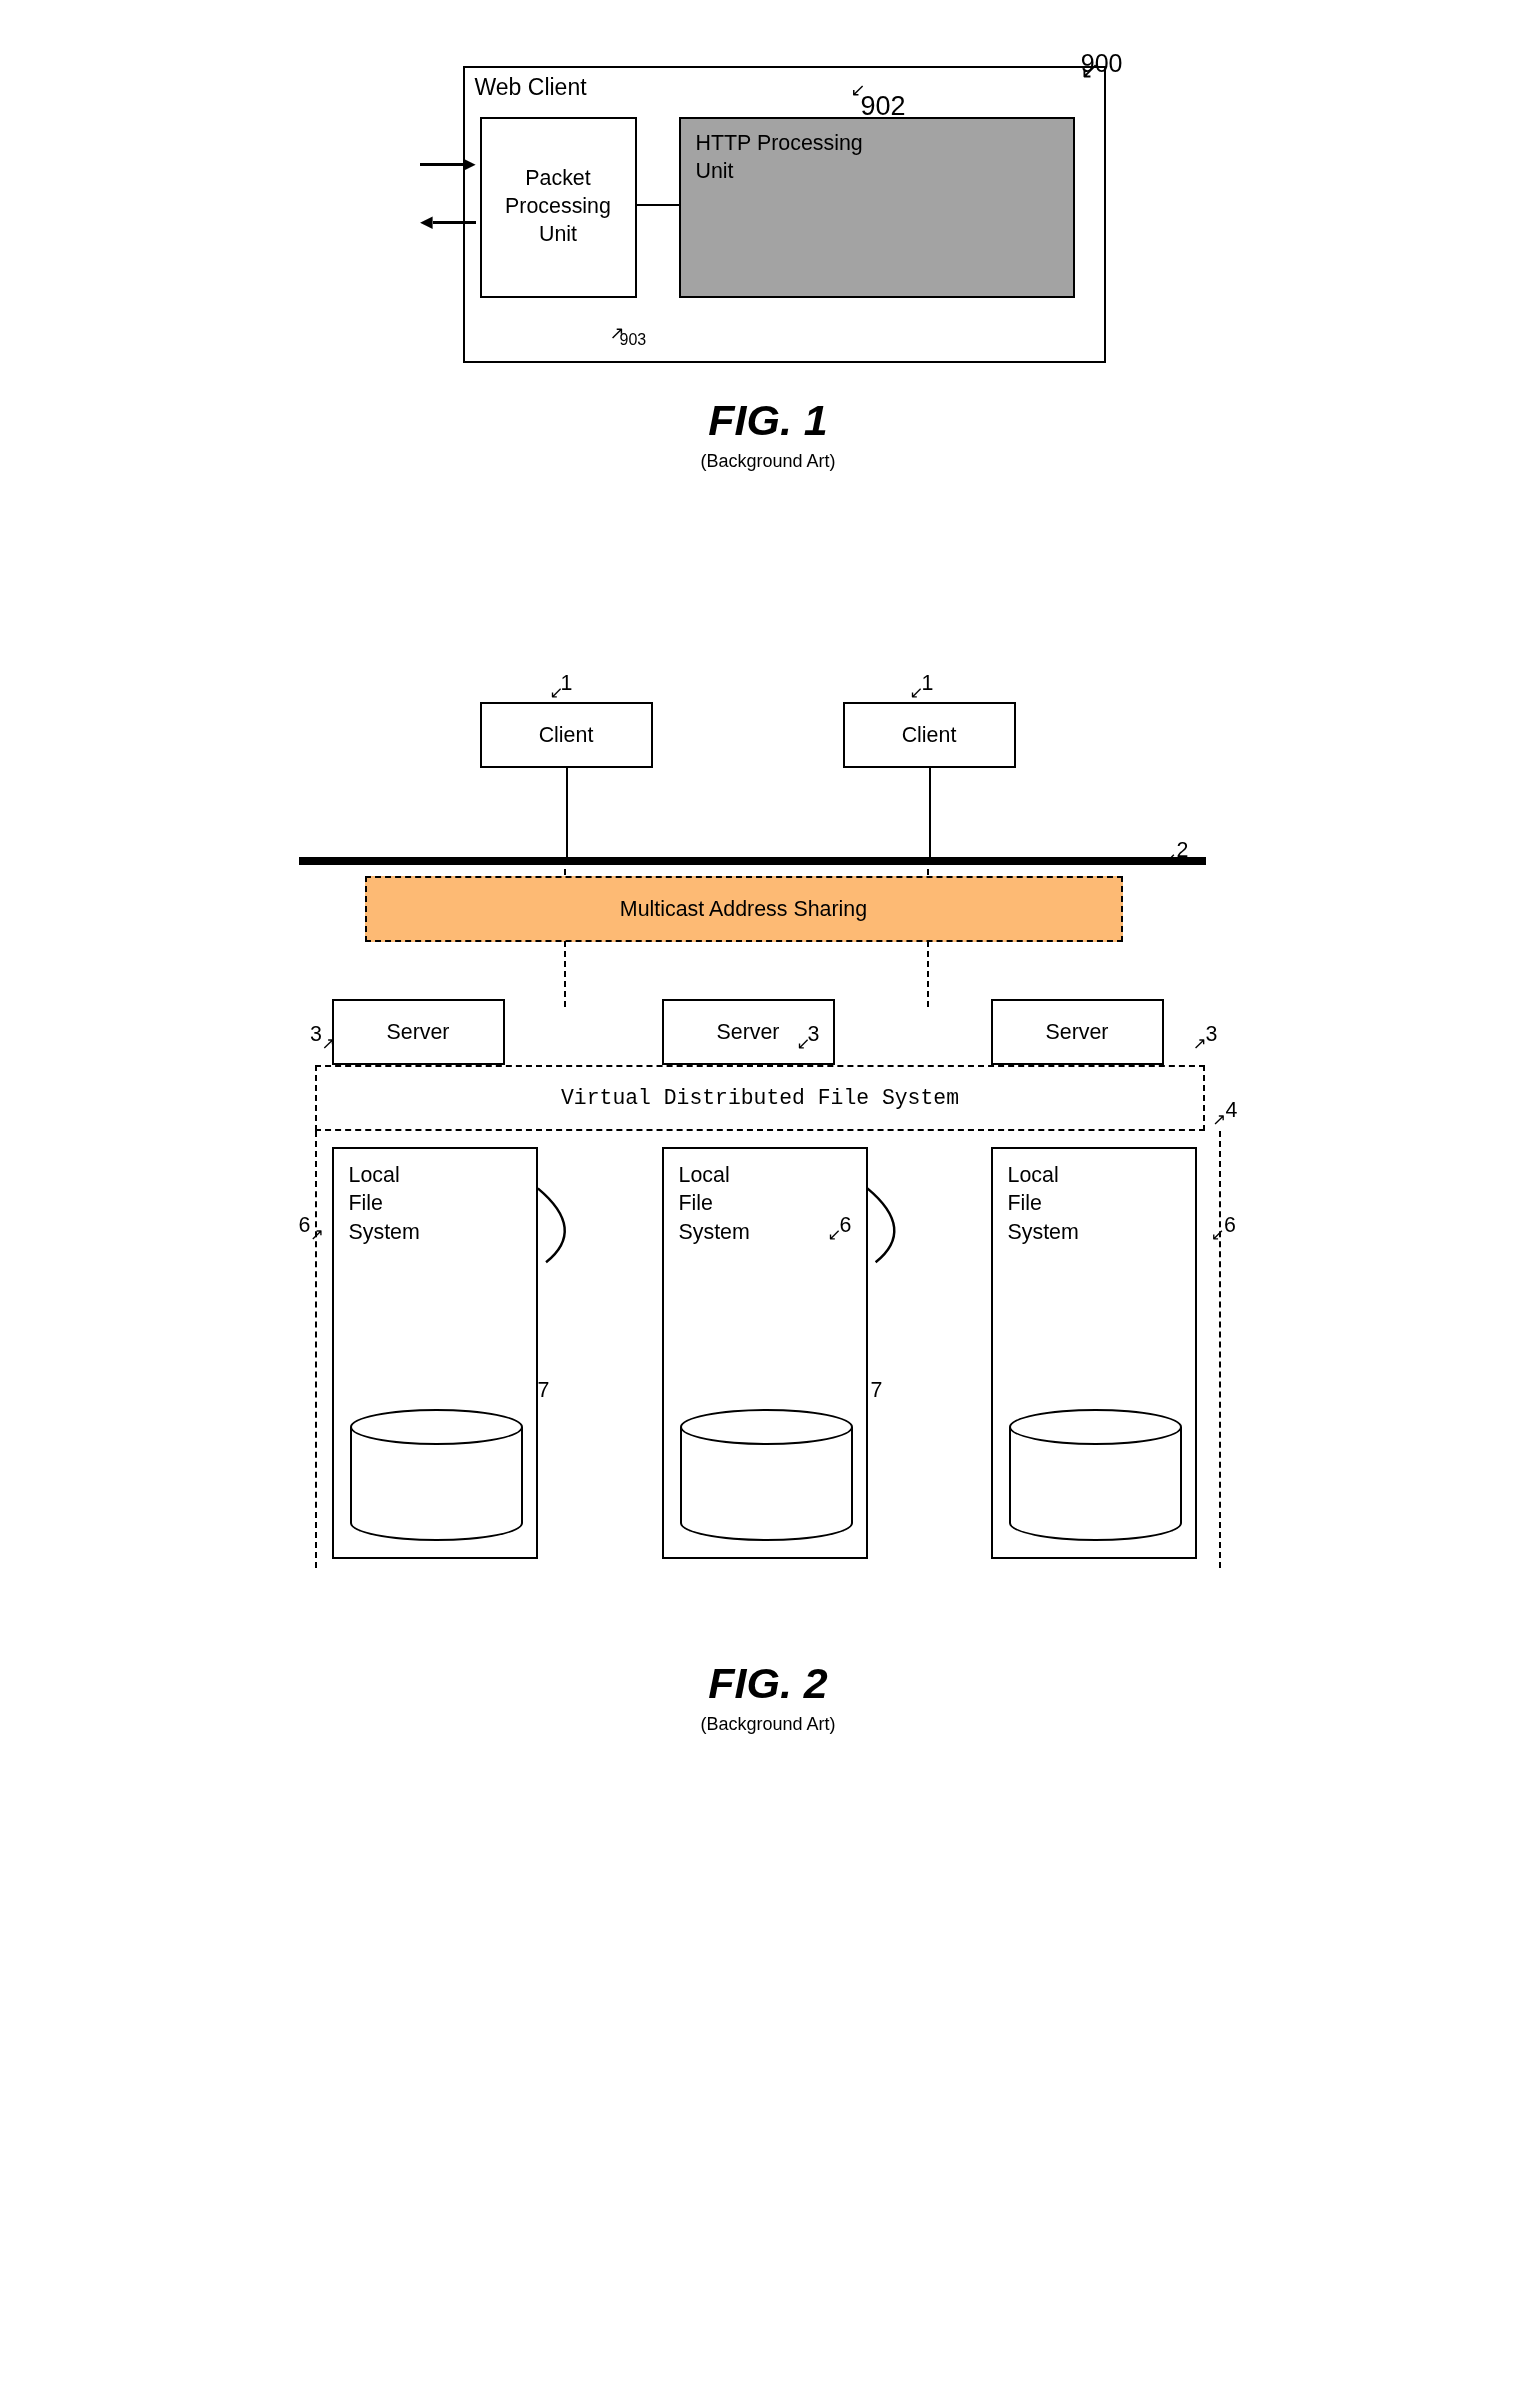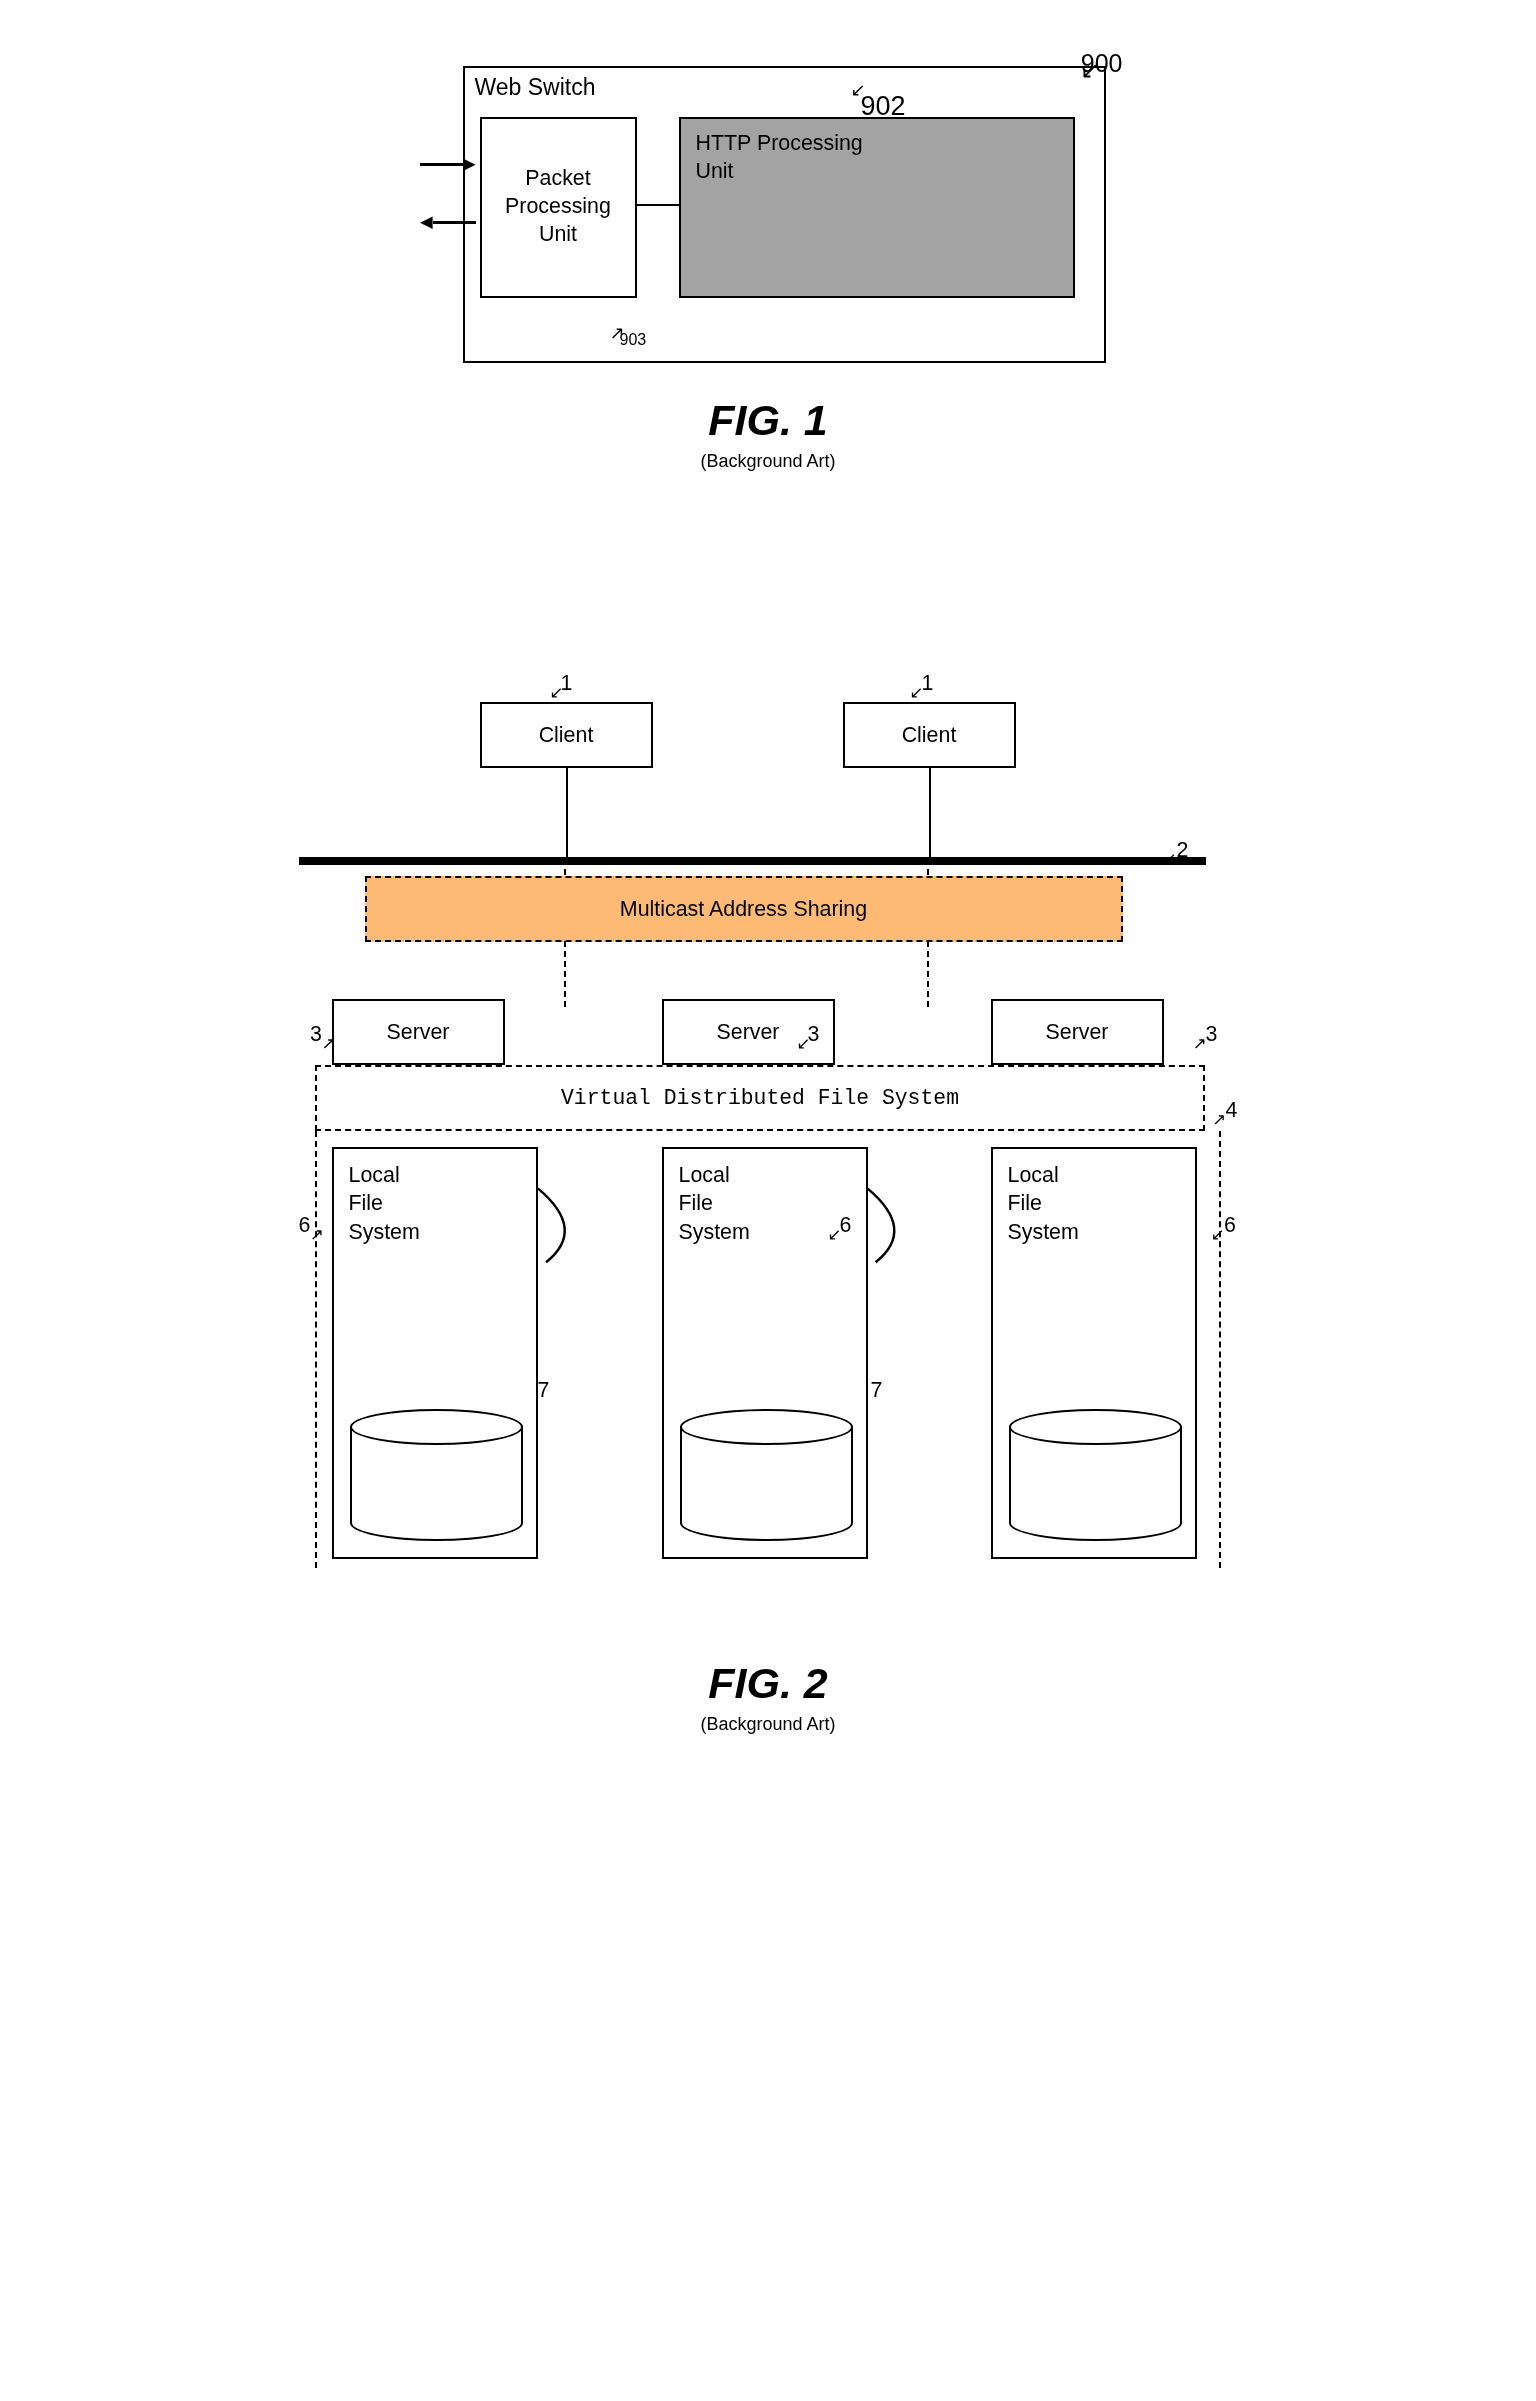--- a/index.html
+++ b/index.html
@@ -61,21 +61,21 @@
 
   <div class="fig1-container">
     <div style="position:relative; width:709px; height:330px;">
 
       <span style="position:absolute; right:0; top:0; font-size:25px; font-family:Arial;">900</span>
 
       <span style="position:absolute; right:23px; top:8.2px; font-size:23px;">↙</span>
 
       <div style="position:absolute; left:49px; top:16.5px; width:643px; height:297px; border:2.5px solid #000;">
 
-        <span style="position:absolute; top:6.6px; left:10px; font-size:23px; font-family:Arial;">Web Switch</span>
+        <span style="position:absolute; top:6.6px; left:10px; font-size:23px; font-family:Arial;">Web Client</span>
 
         <div style="position:absolute; left:15px; top:49px; width:157px; height:181px; border:2.5px solid #000; display:flex; align-items:center; justify-content:center; text-align:center; background:#fff;">
           <span style="font-size:21.4px; font-family:Arial; white-space:pre-line; line-height:1.3;">Packet
 Processing
 Unit</span>
         </div>
 
         <div style="position:absolute; left:214px; top:49px; width:396px; height:181px; border:2.5px solid #000; display:flex; align-items:flex-start; justify-content:flex-start; padding:11.5px 15px; background:#a3a3a3;">
           <span style="font-size:21.4px; font-family:Arial; white-space:pre-line; line-height:1.3;">HTTP Processing
 Unit</span>

